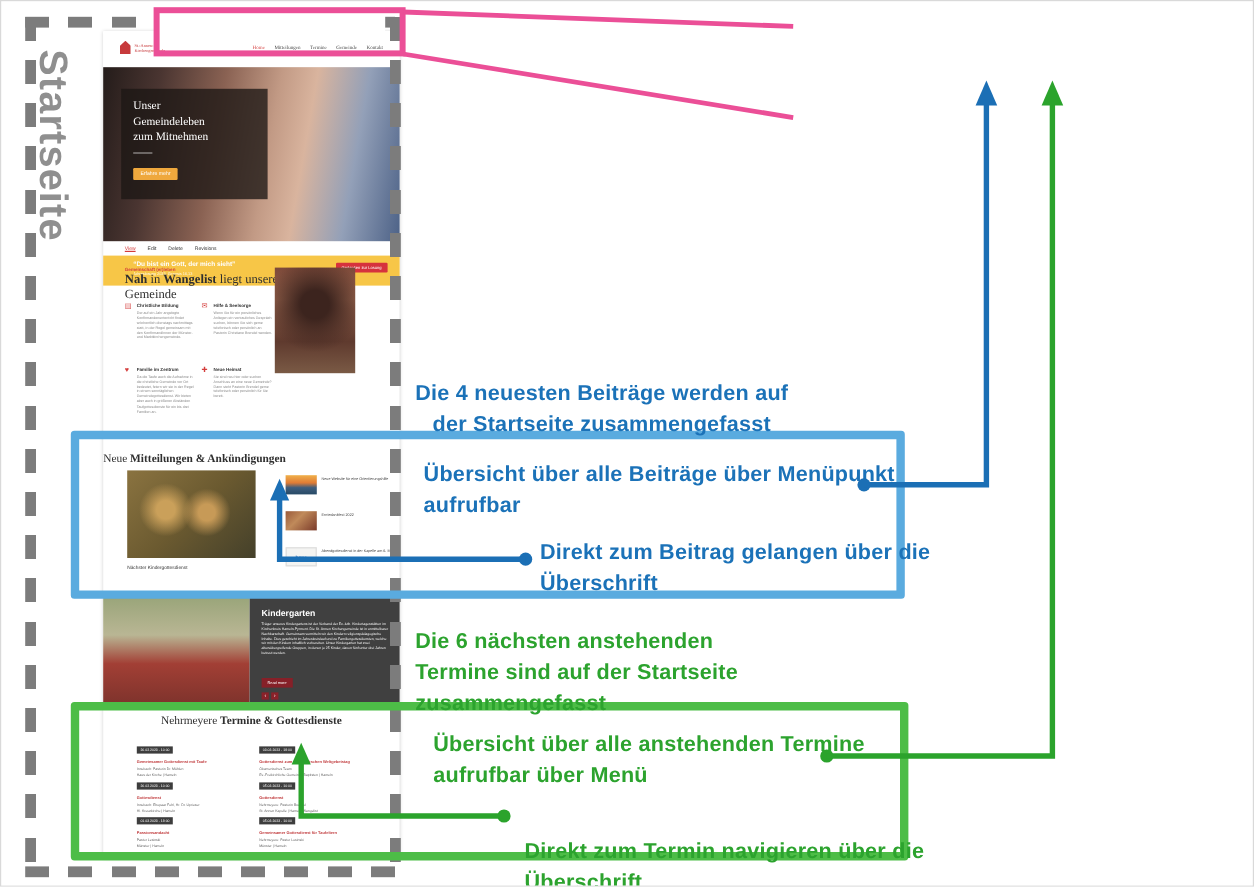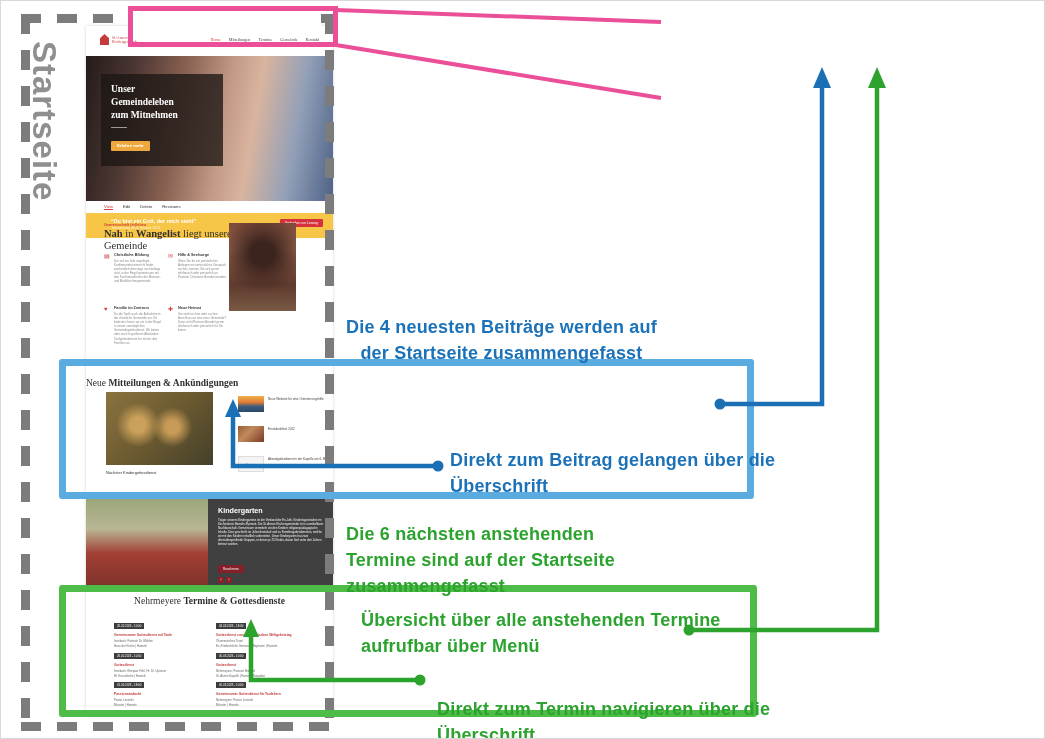--- a/index.html
+++ b/index.html
@@ -17,21 +17,21 @@
   #site{position:absolute;left:85px;top:25px;width:247px;height:690px;background:#fff;z-index:2;
         box-shadow:0 0 3px rgba(0,0,0,.18);}
   #site .hdr{position:absolute;left:0;top:0;width:100%;height:30px;background:#fff;border-bottom:1px solid #eee;}
   .logo-wrap{position:absolute;left:14px;top:8px;display:flex;gap:3px;align-items:center;}
   .church{width:9px;height:11px;background:#c73a3c;clip-path:polygon(50% 0,100% 38%,100% 100%,0 100%,0 38%);}
   .logo-txt{color:#c73a3c;font-size:3.6px;line-height:4px;font-family:"Liberation Serif",serif;}
   .mini-nav{position:absolute;right:14px;top:11px;display:flex;gap:8px;font-size:4.2px;color:#444;
             font-family:"Liberation Serif",serif;}
   .mini-nav .act{color:#d43d3c;}
   .hero{position:absolute;left:0;top:30px;width:100%;height:145px;
-        background:linear-gradient(100deg,#241c1a 0%,#4a3531 18%,#8a6253 38%,#c29a85 55%,#d9b49e 66%,#93a0b8 82%,#4d6287 100%);font-weight:bold;}
+        background:linear-gradient(100deg,#241c1a 0%,#4a3531 18%,#8a6253 38%,#c29a85 55%,#d9b49e 66%,#93a0b8 82%,#4d6287 100%);}
   .hero-card{position:absolute;left:15px;top:18px;width:122px;height:92px;background:rgba(28,23,20,.78);
              color:#fff;padding:9px 10px;box-sizing:border-box;}
   .hero-title{font-family:"Liberation Serif",serif;font-size:9.5px;line-height:13px;white-space:pre-line;}
   .hero-div{width:16px;height:1px;background:rgba(255,255,255,.55);margin:5px 0;}
   .hero-btn{display:inline-block;background:#efa83d;color:#fff;font-size:4.3px;padding:2.5px 6px;border-radius:1px;}
   .tabs{position:absolute;left:18px;top:178px;display:flex;gap:10px;font-size:4.2px;color:#333;}
   .tabs .act{color:#d43d3c;border-bottom:1px solid #d43d3c;}
   .losung{position:absolute;left:0;top:187px;width:100%;height:25px;background:#f7c647;}
   .losung .q{position:absolute;left:25px;top:5px;color:#fff;font-weight:bold;font-size:5.4px;}
   .losung .s{position:absolute;left:25px;top:13px;color:rgba(255,255,255,.85);font-size:3.2px;}
@@ -248,20 +248,22 @@
   </div>
 
   <div class="pink-box-small"></div>
 
 
   <div class="box-blue"></div>
   <div class="box-green"></div>
 
   <div class="ann blue" style="left:345px;top:313px;text-align:center;">Die 4 neuesten Beiträge werden auf
 der Startseite zusammengefasst</div>
+  <div class="ann blue" style="left:352px;top:381px;">Übersicht über alle Beiträge über Menüpunkt
+aufrufbar</div>
   <div class="ann blue" style="left:449px;top:446px;">Direkt zum Beitrag gelangen über die
 Überschrift</div>
   <div class="ann green" style="left:345px;top:520px;">Die 6 nächsten anstehenden
 Termine sind auf der Startseite
 zusammengefasst</div>
   <div class="ann green" style="left:360px;top:606px;">Übersicht über alle anstehenden Termine
 aufrufbar über Menü</div>
   <div class="ann green" style="left:436px;top:661px;margin-top:34px;">Direkt zum Termin navigieren über die
 Überschrift</div>
 

